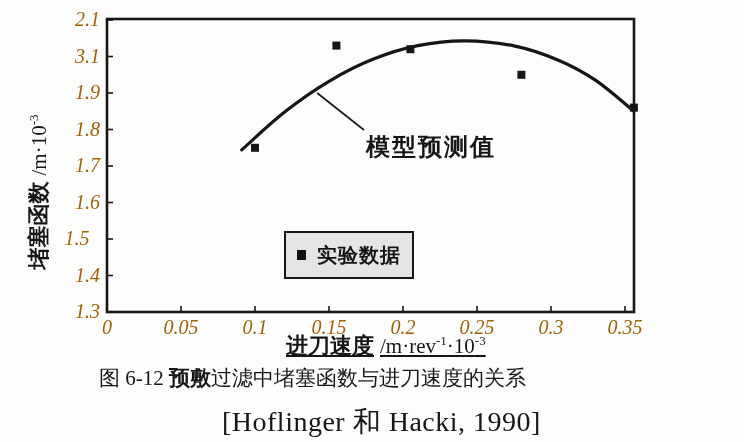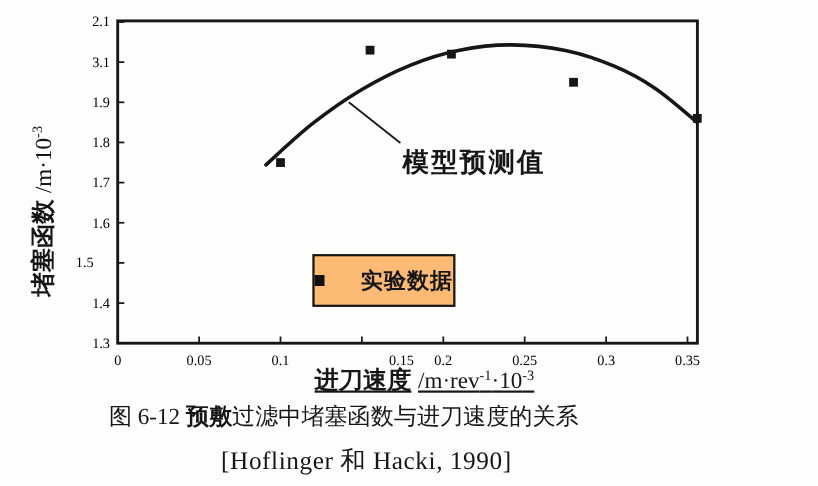--- a/index.html
+++ b/index.html
@@ -1,37 +1,37 @@
 <!DOCTYPE html>
 <html><head>
 <meta charset="utf-8">
 <style>
   html,body{margin:0;padding:0;background:#ffffff;}
   #stage{position:relative;width:744px;height:442px;background:#fdfdfb;overflow:hidden;
          font-family:"Liberation Serif",serif;color:#161616;}
   #plot-svg{position:absolute;left:0;top:0;}
-  .tick-label{position:absolute;font-size:13px;line-height:23px;color:#000000;white-space:nowrap;}
+  .tick-label{position:absolute;font-size:20px;line-height:23px;color:#a16207;white-space:nowrap;font-style:italic;}
   .tick-label.x{transform:translateX(-50%);}
   .tick-label.y{width:46px;text-align:right;}
   .axis-title{position:absolute;white-space:nowrap;}
   .cn{font-family:"DejaVu Sans","Liberation Sans",sans-serif;font-weight:bold;}
   #y-axis-title{left:-101px;top:177px;width:280px;height:30px;text-align:center;
                 transform:rotate(-90deg);font-size:22px;}
   #x-axis-title{left:286px;top:331px;font-size:22px;text-decoration:underline;}
   .unit{font-family:"Liberation Serif",serif;font-weight:normal;font-size:21px;margin-left:6px;}
   .unit sup{font-size:13px;}
   #annotation{position:absolute;left:366px;top:131px;font-size:24px;letter-spacing:2px;
               font-family:"DejaVu Sans","Liberation Sans",sans-serif;font-weight:bold;}
   #legend{position:absolute;left:284px;top:231px;width:126px;height:44px;border:2px solid #161616;
-          background:#fdba74;display:flex;align-items:center;justify-content:space-between;gap:11px;}
+          background:#e5e5e5;display:flex;align-items:center;justify-content:center;gap:11px;}
   #legend-marker{width:9px;height:10px;background:#111;display:inline-block;flex:0 0 auto;}
   #legend-label{font-size:20px;letter-spacing:1px;font-family:"DejaVu Sans","Liberation Sans",sans-serif;font-weight:bold;}
   #caption-1{position:absolute;left:99px;top:364px;font-size:21px;white-space:nowrap;}
   #caption-1 .bold-seg{font-weight:bold;}
-  #caption-2{position:absolute;left:201px;top:403px;font-size:23px;letter-spacing:0.5px;white-space:nowrap;}
+  #caption-2{position:absolute;left:222px;top:403px;font-size:28px;letter-spacing:0.5px;white-space:nowrap;}
 </style>
 </head>
 <body>
 
 <div id="stage">
 
   <svg id="plot-svg" width="744" height="442">
       <rect x="107" y="19" width="527" height="293" fill="none" stroke="#161616" stroke-width="2.6"></rect>
       <line x1="107" y1="311" x2="107" y2="306" stroke="#161616" stroke-width="1.6"></line>
       <line x1="181" y1="311" x2="181" y2="306" stroke="#161616" stroke-width="1.6"></line>
@@ -76,21 +76,21 @@
 
   <div id="caption-1">
     <span>图 6-12 </span><span class="bold-seg">预敷</span><span>过滤中堵塞函数与进刀速度的关系</span>
   </div>
 
   <div id="caption-2">[Hoflinger 和  Hacki, 1990]</div>
 
 <div class="tick-label x" style="left: 107px; top: 316px;">0</div>
     <div class="tick-label x" style="left: 181px; top: 316px;">0.05</div>
     <div class="tick-label x" style="left: 255px; top: 316px;">0.1</div>
-    <div class="tick-label x" style="left: 329px; top: 316px; margin-left: 36px;">0.15</div>
+    <div class="tick-label x" style="left: 329px; top: 316px;">0.15</div>
     <div class="tick-label x" style="left: 403px; top: 316px;">0.2</div>
     <div class="tick-label x" style="left: 477px; top: 316px;">0.25</div>
     <div class="tick-label x" style="left: 551px; top: 316px;">0.3</div>
     <div class="tick-label x" style="left: 625px; top: 316px;">0.35</div>
     <div class="tick-label y" style="left: 54px; top: 300px;">1.3</div>
     <div class="tick-label y" style="left: 54px; top: 263.5px;">1.4</div>
     <div class="tick-label y" style="left: 54px; top: 227px; text-align: center;">1.5</div>
     <div class="tick-label y" style="left: 54px; top: 190.5px;">1.6</div>
     <div class="tick-label y" style="left: 54px; top: 154px;">1.7</div>
     <div class="tick-label y" style="left: 54px; top: 117.5px;">1.8</div>

